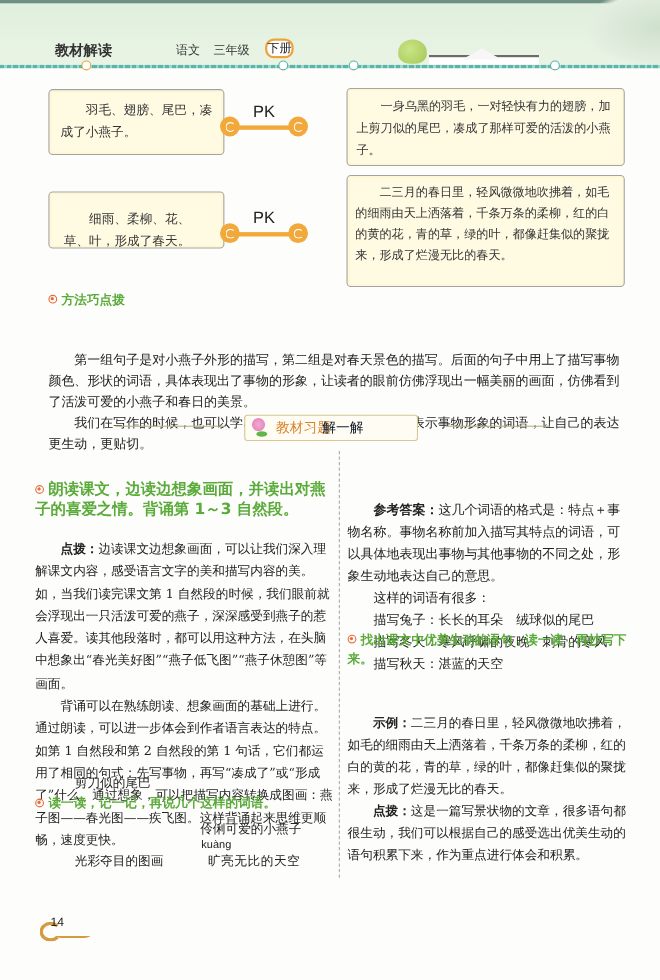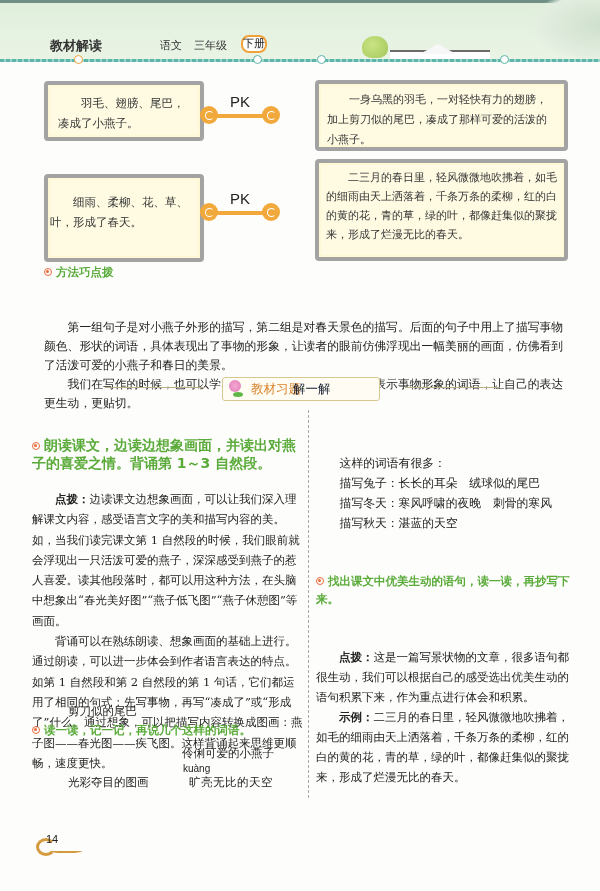--- a/index.html
+++ b/index.html
@@ -22,21 +22,21 @@
   .dot{position:absolute;top:55px;width:7px;height:7px;border-radius:50%;border:1.5px solid #5bb5a8;background:#fff;}
   .dot.orange{border-color:#f0a23a;}
   .tree{position:absolute;left:362px;top:36px;width:26px;height:22px;border-radius:50% 50% 40% 40%;
         background:radial-gradient(circle at 40% 40%,#c7e37a,#9cc24a);opacity:.9;}
   .roof{position:absolute;left:420px;top:44px;width:0;height:0;border-left:18px solid transparent;
         border-right:18px solid transparent;border-bottom:10px solid #f7f7f7;}
   .wall{position:absolute;left:390px;top:50px;width:100px;height:9px;background:#fff;border-top:2px solid #6b6b6b;}
   .curl{position:absolute;right:0;top:0;width:70px;height:62px;
         background:radial-gradient(ellipse at 100% 40%,#cfe0cd 0%,#e3eee0 60%,transparent 70%);}
 
-  .box{position:absolute;background:#fffbe3;border:4px solid #a3a3a3;border-radius:4px;
+  .box{position:absolute;background:#fffbe3;border:1px solid #a3a3a3;border-radius:4px;
        box-shadow:inset 0 0 0 2px #fff8d6;font-size:11.5px;line-height:20px;color:#333;}
   .box p{margin:0;text-indent:2em;}
 
   .pk{position:absolute;width:80px;height:30px;}
   .pk .bar{position:absolute;left:12px;right:12px;top:19px;height:4px;background:#f2a93b;}
   .pk .cloud{position:absolute;top:11px;width:18px;height:18px;border-radius:50%;background:#f2a93b;}
   .pk .cloud::after{content:"";position:absolute;left:5px;top:5px;width:7px;height:7px;border-radius:50%;border:1.5px solid #fff;border-right-color:transparent;}
   .pk .cloud.l{left:0;}
   .pk .cloud.r{right:0;}
   .pk .label{position:absolute;left:0;right:0;top:-2px;text-align:center;font-family:"Liberation Sans",sans-serif;
@@ -94,21 +94,21 @@
 <div class="pk" style="left:200px;top:95px;">
   <div class="bar"></div>
   <div class="cloud l"></div>
   <div class="cloud r"></div>
   <span class="label">PK</span>
 </div>
 <div class="box" style="left:315px;top:80px;width:253px;height:71px;padding:6px 8px 0 8px;box-sizing:border-box;font-size:11px;line-height:20px;">
   <p><span>一身乌黑的羽毛，一对轻快有力的翅膀，加上剪刀似的尾巴，凑成了那样可爱的活泼的小燕子。</span></p>
 </div>
 
-<div class="box" style="left:44px;top:174px;width:160px;height:88px;padding:14px 10px 0 2px;box-sizing:border-box;">
+<div class="box" style="left:44px;top:174px;width:160px;height:52px;padding:14px 10px 0 13px;box-sizing:border-box;">
   <p>细雨、柔柳、花、草、叶，形成了春天。</p>
 </div>
 <div class="pk" style="left:200px;top:192px;">
   <div class="bar"></div>
   <div class="cloud l"></div>
   <div class="cloud r"></div>
   <span class="label">PK</span>
 </div>
 <div class="box" style="left:315px;top:159px;width:253px;height:102px;padding:5px 7px 0 7px;box-sizing:border-box;font-size:11px;line-height:19px;">
   <p><span>二三月的春日里，轻风微微地吹拂着，如毛的细雨由天上洒落着，千条万条的柔柳，红的白的黄的花，青的草，绿的叶，都像赶集似的聚拢来，形成了烂漫无比的春天。</span></p>
@@ -143,28 +143,29 @@
 <div class="sec-head" style="left:32px;top:722px;width:272px;">
   <span class="bullet"></span><span>读一读，记一记，再说几个这样的词语。</span>
 </div>
 <span class="words" style="left:68px;top:704px;">剪刀似的尾巴</span>
 <span class="words" style="left:182px;top:746px;">伶俐可爱的小燕子</span>
 <span class="pinyin" style="left:183px;top:763px;">kuàng</span>
 <span class="words" style="left:68px;top:775px;">光彩夺目的图画</span>
 <span class="words" style="left:189px;top:775px;letter-spacing:0.5px;">旷亮无比的天空</span>
 
 <div class="para" style="left:316px;top:414px;width:256px;font-size:11.8px;line-height:20px;">
+  <p><span class="strong">参考答案：</span><span>这几个词语的格式是：特点＋事物名称。事物名称前加入描写其特点的词语，可以具体地表现出事物与其他事物的不同之处，形象生动地表达自己的意思。</span></p>
   <p>这样的词语有很多：</p>
   <p>描写兔子：长长的耳朵　绒球似的尾巴</p>
   <p>描写冬天：寒风呼啸的夜晚　刺骨的寒风</p>
   <p>描写秋天：湛蓝的天空</p>
 </div>
 <div class="sec-head" style="left:316px;top:572px;width:258px;line-height:18px;">
   <span class="bullet"></span><span>找出课文中优美生动的语句，读一读，再抄写下来。</span>
 </div>
 <div class="para" style="left:316px;top:608px;width:256px;font-size:11.5px;line-height:20px;">
+  <p><span class="strong">示例：</span><span>二三月的春日里，轻风微微地吹拂着，如毛的细雨由天上洒落着，千条万条的柔柳，红的白的黄的花，青的草，绿的叶，都像赶集似的聚拢来，形成了烂漫无比的春天。</span></p>
   <p><span class="strong">点拨：</span><span>这是一篇写景状物的文章，很多语句都很生动，我们可以根据自己的感受选出优美生动的语句积累下来，作为重点进行体会和积累。</span></p>
-  <p><span class="strong">示例：</span><span>二三月的春日里，轻风微微地吹拂着，如毛的细雨由天上洒落着，千条万条的柔柳，红的白的黄的花，青的草，绿的叶，都像赶集似的聚拢来，形成了烂漫无比的春天。</span></p>
 </div>
 
 <div class="page-swirl"></div>
 <div class="page-tail"></div>
 <span class="page-num">14</span>
 
 </body></html>

